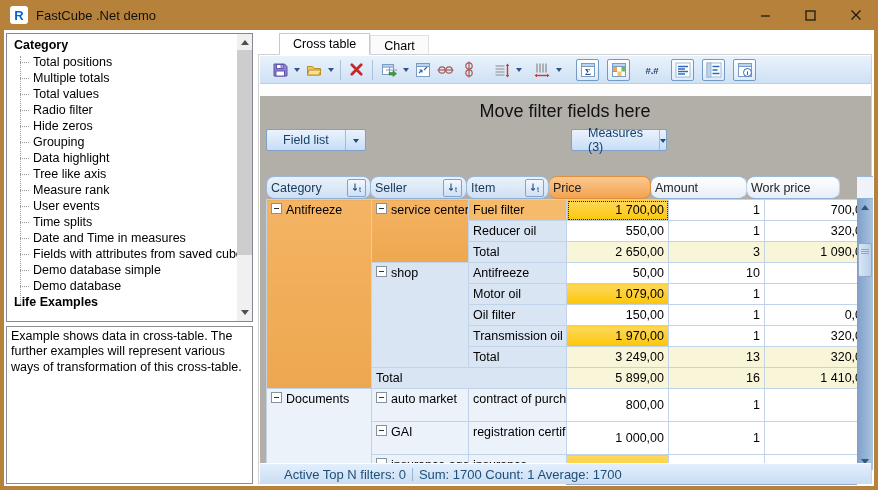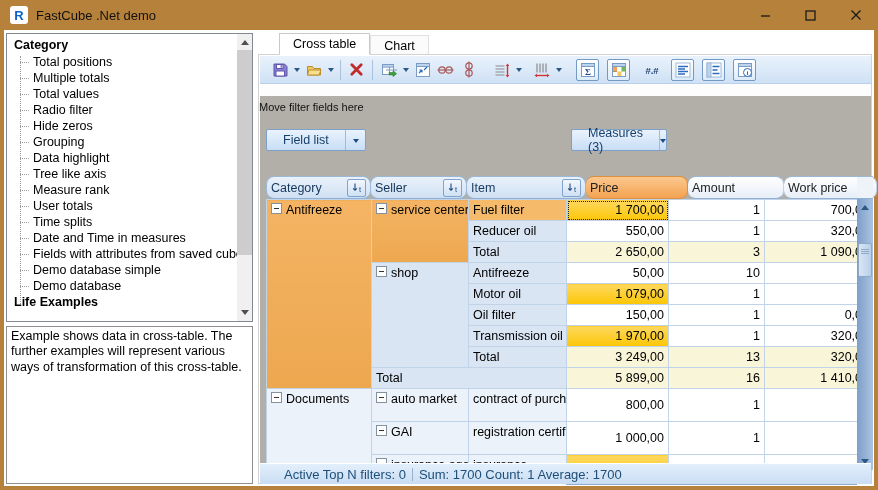--- a/index.html
+++ b/index.html
@@ -58,21 +58,21 @@
              display:flex; align-items:center; padding-left:8px; }
   .tbtn { width:23px; height:22px; display:flex; align-items:center; justify-content:center; flex:none; }
   .tbtn.boxed { border:1px solid #7499c2; background:linear-gradient(#ffffff,#dcebfa); border-radius:2px; margin:0 2px; }
   .tdd { width:11px; height:22px; display:flex; align-items:center; justify-content:center; flex:none; }
   .tdd::after { content:""; width:0; height:0; border:3px solid transparent; border-top:4px solid #2c5784; margin-top:3px; }
   .tsep { width:1px; height:20px; background:#aac2dc; margin:0 4px; flex:none; }
 
   
   .whitegap { position:absolute; left:1px; top:29px; width:611px; height:12px; background:#fdfdfe; }
   .grayzone { position:absolute; left:1px; top:41px; width:611px; height:367px; background:#b2afa9; }
-  .filter-hint { position:absolute; left:0; top:46px; width:612px; text-align:left; font-size:11px; color:#111; }
+  .filter-hint { position:absolute; left:0; top:46px; width:612px; text-align:center; font-size:18px; color:#111; }
 
   .drop-btn { position:absolute; height:22px; display:flex; align-items:stretch;
               background:linear-gradient(#eaf3fd,#c8ddf5); border:1px solid #7da1c9; border-radius:2px;
               color:#17406b; font-size:12.5px; cursor:default; }
   .drop-btn .cap { display:flex; align-items:center; padding:0 16px; flex:1; }
   .drop-btn .arr { width:20px; border-left:1px solid #9dbbda; display:flex; align-items:center; justify-content:center; }
   .drop-btn .arr::after { content:""; border:3px solid transparent; border-top:4px solid #1f4d82; margin-top:4px; }
 
   
   .hdr-row { position:absolute; left:7px; top:121px; height:23px; display:flex; }
@@ -163,21 +163,21 @@
     <div class="tree-root">Category</div>
     <div class="tree-item"><span class="lbl">Total positions</span></div>
     <div class="tree-item"><span class="lbl">Multiple totals</span></div>
     <div class="tree-item"><span class="lbl">Total values</span></div>
     <div class="tree-item"><span class="lbl">Radio filter</span></div>
     <div class="tree-item"><span class="lbl">Hide zeros</span></div>
     <div class="tree-item"><span class="lbl">Grouping</span></div>
     <div class="tree-item"><span class="lbl">Data highlight</span></div>
     <div class="tree-item"><span class="lbl">Tree like axis</span></div>
     <div class="tree-item"><span class="lbl">Measure rank</span></div>
-    <div class="tree-item"><span class="lbl">User totals</span></div>
+    <div class="tree-item"><span class="lbl">User events</span></div>
     <div class="tree-item"><span class="lbl">Time splits</span></div>
     <div class="tree-item"><span class="lbl">Date and Time in measures</span></div>
     <div class="tree-item"><span class="lbl">Fields with attributes from saved cube</span></div>
     <div class="tree-item"><span class="lbl">Demo database simple</span></div>
     <div class="tree-item"><span class="lbl">Demo database</span></div>
     <div class="tree-root">Life Examples</div>
     <div class="tree-scroll">
       <div class="arr" style="top:0">
           <div class="tri-up"></div>
         </div>
@@ -342,21 +342,21 @@
       </div>
       <div class="hcell dim" style="width:97px">
         <span>Seller</span>
         <span class="sortbtn">
           <svg width="12" height="12" viewBox="0 0 12 12">
               <path d="M4 1.5v7 M4 8.5 2.2 6.3 M4 8.5 5.8 6.3" stroke="#1f4d82" stroke-width="1.1" fill="none"></path>
               <text x="9" y="10" font-size="7.5" fill="#1f4d82" text-anchor="middle" font-family="Liberation Sans, sans-serif">t</text>
             </svg>
         </span>
       </div>
-      <div class="hcell dim" style="width:120px">
+      <div class="hcell dim" style="width:83px">
         <span>Item</span>
         <span class="sortbtn">
           <svg width="12" height="12" viewBox="0 0 12 12">
               <path d="M4 1.5v7 M4 8.5 2.2 6.3 M4 8.5 5.8 6.3" stroke="#1f4d82" stroke-width="1.1" fill="none"></path>
               <text x="9" y="10" font-size="7.5" fill="#1f4d82" text-anchor="middle" font-family="Liberation Sans, sans-serif">t</text>
             </svg>
         </span>
       </div>
       <div class="hcell price" style="width:102px">
           <span>Price</span>

